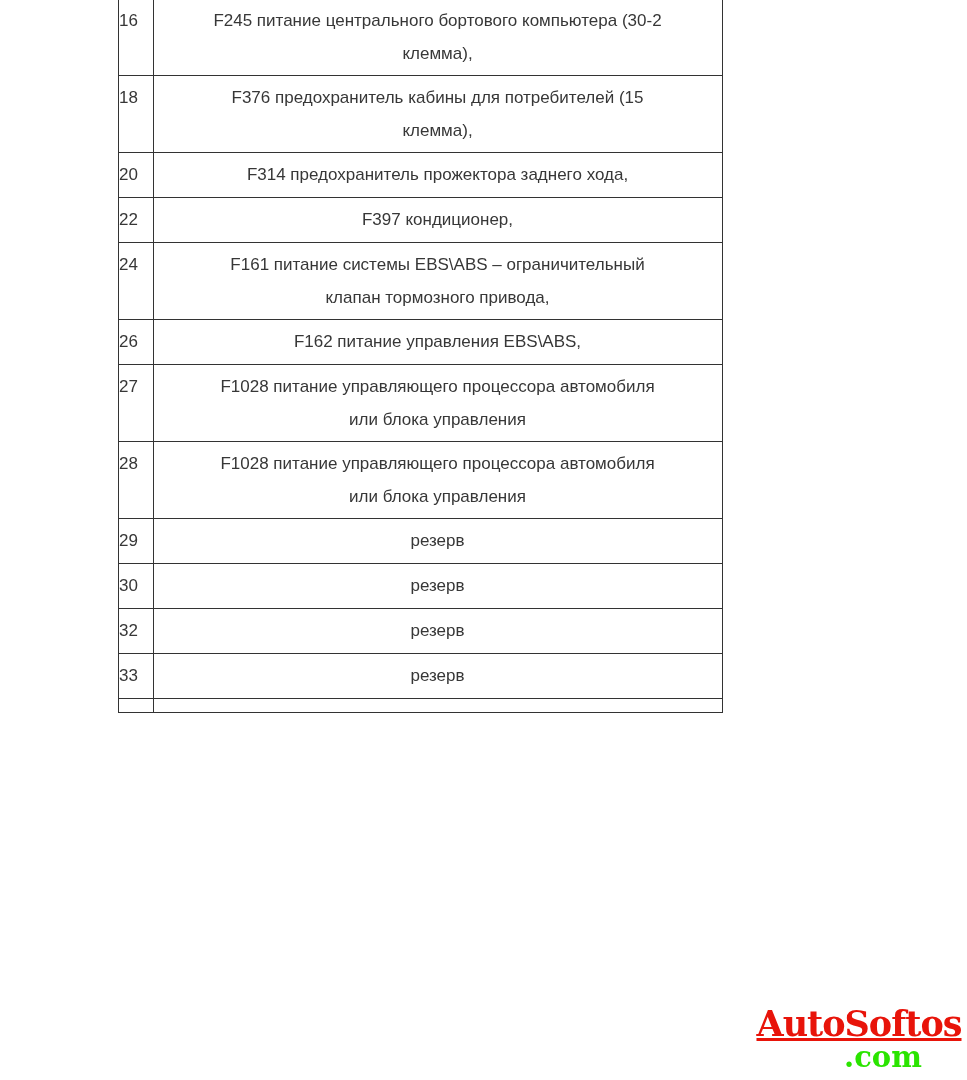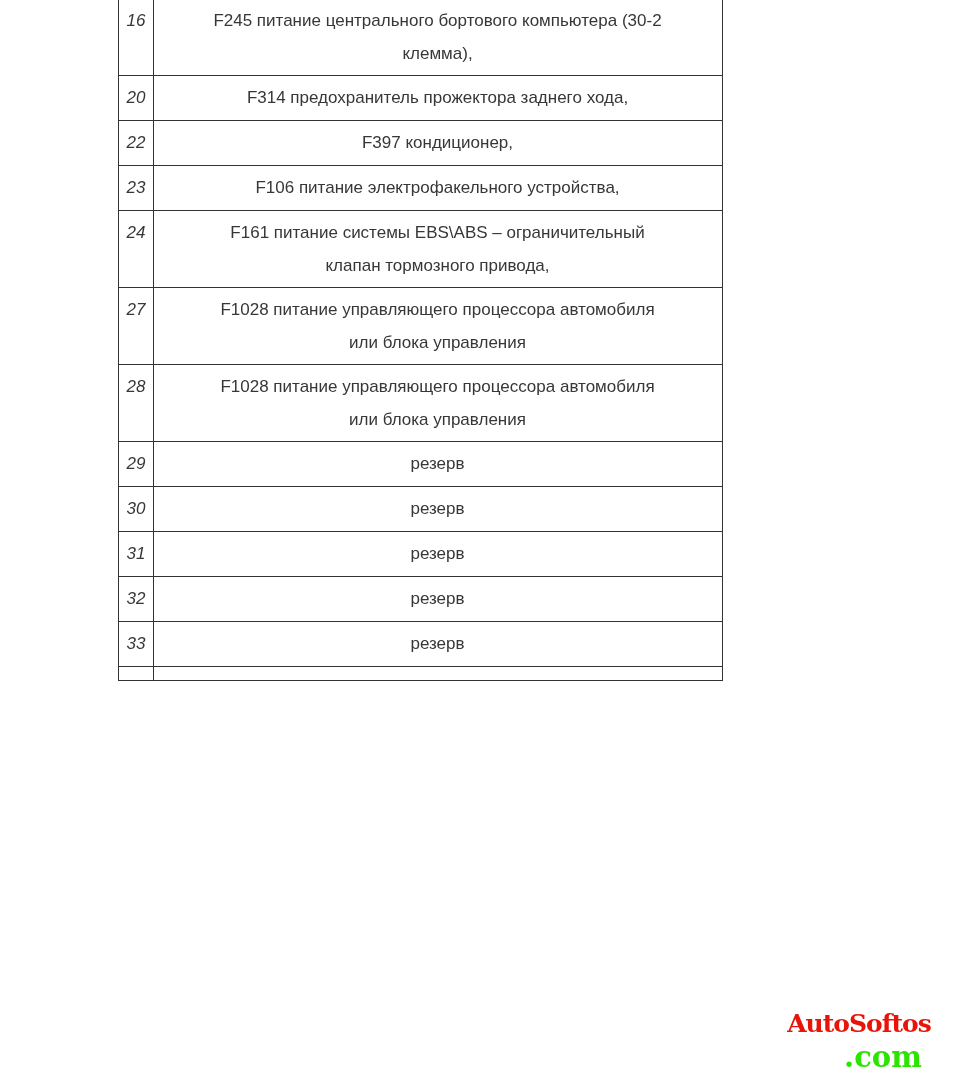--- a/index.html
+++ b/index.html
@@ -24,23 +24,22 @@
   table.fuse-table td {
     border: 1px solid #333333;
     vertical-align: top;
     font-size: 17px;
     line-height: 33px;
     color: #373737;
     overflow: hidden;
   }
   td.num {
     width: 34px;
-    text-align: center;
+    text-align: left;
     padding: 5px 0 5px 0;
-    font-style: italic;
   }
   td.desc {
     width: 553px;
     padding: 5px 8px 5px 7px;
     white-space: pre-line;
     text-align: center;
   }
   tr.short  { height: 45px; }
   tr.tall   { height: 77px; }
   tr.partial{ height: 14px; }
@@ -50,67 +49,73 @@
     position: absolute;
     left: 750px;
     top: 1006px;
     width: 218px;
     text-align: center;
     font-family: "DejaVu Serif", serif;
     font-weight: bold;
     user-select: none;
   }
   .watermark .wm-line1 {
-    font-size: 25px;
+    font-size: 35px;
     line-height: 36px;
     letter-spacing: -1px;
+    text-decoration: underline;
   }
   .watermark .wm-line2 {
     font-size: 29px;
     line-height: 30px;
     transform: translateX(24px);
   }
 </style>
 </head>
 <body>
 
 <table class="fuse-table">
   <tbody>
   <tr class="tall">
     <td class="num">16</td>
     <td class="desc">F245 питание центрального бортового компьютера (30-2
 клемма),</td>
   </tr>
 
 
+  <tr class="tall">
+    <td class="num">18</td>
+    <td class="desc">F376 предохранитель кабины для потребителей (15
+клемма),</td>
+  </tr>
 
 
   <tr class="short">
     <td class="num">20</td>
     <td class="desc">F314 предохранитель прожектора заднего хода,</td>
   </tr>
 
 
   <tr class="short">
     <td class="num">22</td>
     <td class="desc">F397 кондиционер,</td>
   </tr>
 
-  <tr class="short">
-    <td class="num">23</td>
-    <td class="desc">F106 питание электрофакельного устройства,</td>
-  </tr>
 
   <tr class="tall">
     <td class="num">24</td>
     <td class="desc">F161 питание системы EBS\ABS – ограничительный
 клапан тормозного привода,</td>
   </tr>
 
 
+  <tr class="short">
+    <td class="num">26</td>
+    <td class="desc">F162 питание управления EBS\ABS,</td>
+  </tr>
 
   <tr class="tall">
     <td class="num">27</td>
     <td class="desc">F1028 питание управляющего процессора автомобиля
 или блока управления</td>
   </tr>
 
   <tr class="tall">
     <td class="num">28</td>
     <td class="desc">F1028 питание управляющего процессора автомобиля
@@ -120,24 +125,20 @@
   <tr class="short">
     <td class="num">29</td>
     <td class="desc">резерв</td>
   </tr>
 
   <tr class="short">
     <td class="num">30</td>
     <td class="desc">резерв</td>
   </tr>
 
-  <tr class="short">
-    <td class="num">31</td>
-    <td class="desc">резерв</td>
-  </tr>
 
   <tr class="short">
     <td class="num">32</td>
     <td class="desc">резерв</td>
   </tr>
 
   <tr class="short">
     <td class="num">33</td>
     <td class="desc">резерв</td>
   </tr>

